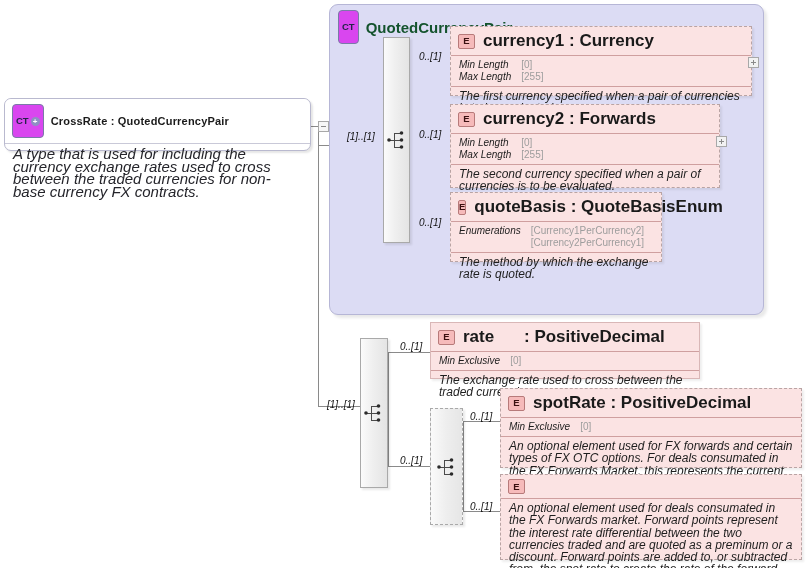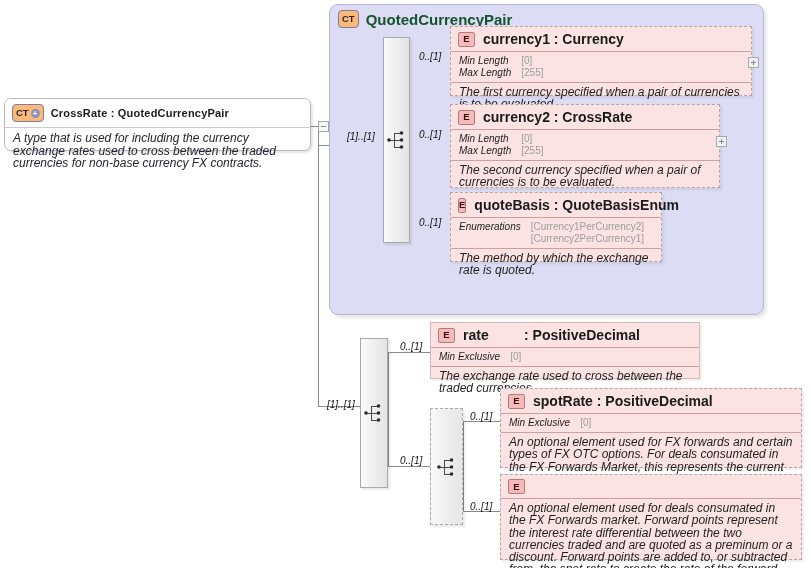--- a/index.html
+++ b/index.html
@@ -23,28 +23,28 @@
   }
   .ct-ref .hdr{
     display:flex;align-items:center;gap:7px;
     padding:5px 8px 5px 7px;
     background:#ffffff;border-radius:7px 7px 0 0;
   }
   .ct-ref .title{font-size:11px;font-weight:bold;color:#1a1a1a;letter-spacing:.2px;}
   .ct-ref .docrow{
     border-top:1px solid #c9c9d8;
     padding:4px 8px 5px 8px;
-    font-style:italic;font-size:12px;line-height:12.5px;color:#25252b;
+    font-style:italic;font-size:15px;line-height:12.5px;color:#25252b;
   }
 
   
   .badge-ct{
     display:inline-flex;align-items:center;justify-content:center;gap:2px;
-    height:15px;padding:8px 3px;box-sizing:border-box;
-    background:#fdba74;border:1px solid #7a7aa8;border-radius:4px;
+    height:15px;padding:16px 3px;box-sizing:border-box;
+    background:#d946ef;border:1px solid #7a7aa8;border-radius:4px;
     font-size:9.5px;font-weight:bold;color:#23234a;line-height:1;
   }
   .badge-ct .pl{
     display:inline-block;width:9px;height:9px;border-radius:50%;
     background:#8f8fc4;color:#fff;font-size:8px;line-height:9px;text-align:center;
     font-weight:bold;
   }
 
   
   .ct-box{
@@ -63,21 +63,21 @@
   }
 
   
   .el{
     background:#fbe3e3;border:1px solid #d9b7b7;
     box-shadow:2px 2px 2px rgba(0,0,0,0.07);
     box-sizing:border-box;
   }
   .el.opt{border:1px dashed #b9a4a4;box-shadow:2px 2px 2px rgba(0,0,0,0.07);}
   .el .ehdr{display:flex;align-items:center;gap:8px;padding:4px 8px 4px 7px;}
-  .el .ename{font-size:14px;font-weight:bold;color:#1a1a1a;white-space:nowrap;}
+  .el .ename{font-size:17px;font-weight:bold;color:#1a1a1a;white-space:nowrap;}
   .badge-e{
     display:inline-flex;align-items:center;justify-content:center;
     width:17px;height:15px;box-sizing:border-box;
     background:#f6baba;border:1px solid #b77a7a;border-radius:2px;
     font-size:9.5px;font-weight:bold;color:#3a1111;line-height:1;
   }
   .el .facets{
     border-top:1px solid #cf9f9f;
     padding:3px 8px 3px 8px;
     display:grid;grid-template-columns:auto auto;column-gap:10px;row-gap:0;
@@ -217,21 +217,21 @@
       <span class="fval">[255]</span>
     </div>
     <div class="edoc">The first currency specified when a pair of currencies is to be evaluated.</div>
   </div>
   <div class="card" style="left:419px;top:51px;">0..[1]</div>
   <div class="expander" style="left:748px;top:57px;"></div>
 
   <div class="node el opt" style="left:450px;top:104px;width:270px;height:84px;">
     <div class="ehdr">
       <span class="badge-e">E</span>
-      <span class="ename">currency2 : CrossRate</span>
+      <span class="ename">currency2 : Forwards</span>
     </div>
     <div class="facets">
       <span class="fkey">Min Length</span>
       <span class="fval">[0]</span>
       <span class="fkey">Max Length</span>
       <span class="fval">[255]</span>
     </div>
     <div class="edoc">The second currency specified when a pair of currencies is to be evaluated.</div>
   </div>
   <div class="card" style="left:419px;top:129px;">0..[1]</div>

